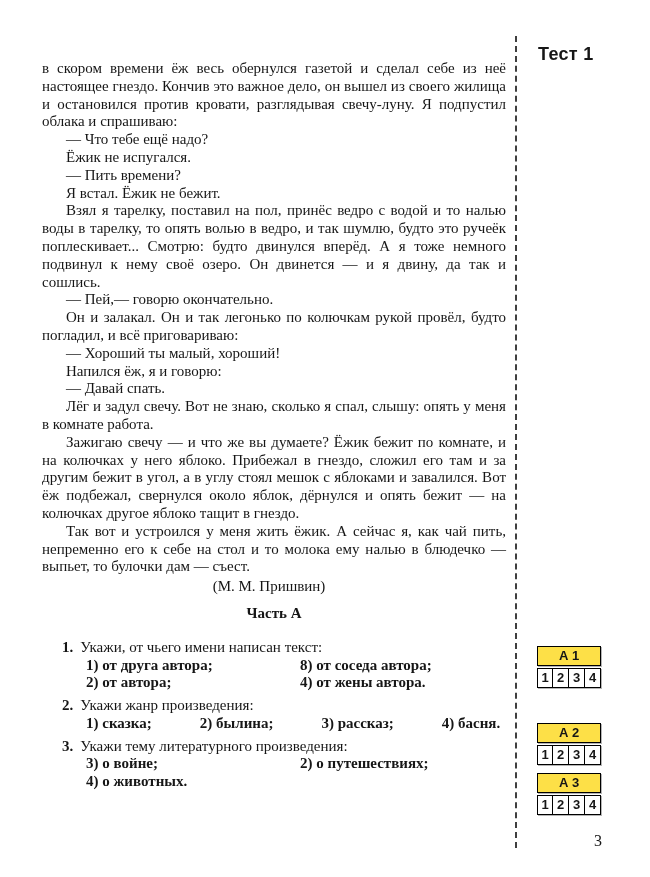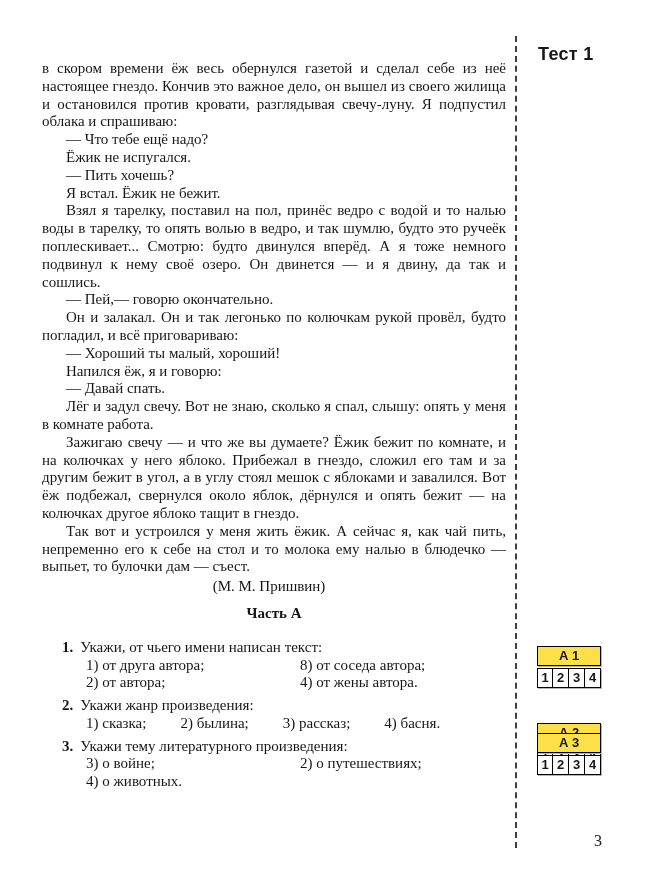--- a/index.html
+++ b/index.html
@@ -47,23 +47,23 @@
   }
   .part-title {
     text-indent: 0 !important;
     text-align: center;
     font-weight: bold;
     margin: 9px 0 16px !important;
   }
   .question { margin-top: 5px; margin-left: 20px; }
   .q-text { text-indent: 0 !important; text-align: left; }
   .q-num { font-weight: bold; margin-right: 7px; }
-  .options { margin-left: 24px; text-align: left; }
+  .options { margin-left: 24px; text-align: left; font-weight: bold; }
   .grid2 { display: grid; grid-template-columns: 214px 1fr; }
-  .row4 { display: flex; gap: 34px; }
+  .row4 { display: flex; gap: 48px; }
   .answer-box {
     position: absolute;
     left: 537px;
     width: 64px;
     font-family: "Liberation Sans", sans-serif;
     font-weight: bold;
     font-size: 13px;
     text-align: center;
   }
   .ab-header {
@@ -96,21 +96,21 @@
 <div class="page">
 
   <div class="divider"></div>
 
   <div class="test-label">Тест 1</div>
 
   <div class="content">
     <p class="first">в скором времени ёж весь обернулся газетой и сделал себе из неё настоящее гнездо. Кончив это важное дело, он вышел из своего жилища и остановился против кровати, разглядывая свечу-луну. Я подпустил облака и спрашиваю:</p>
     <p>— Что тебе ещё надо?</p>
     <p>Ёжик не испугался.</p>
-    <p>— Пить хочешь?</p>
+    <p>— Пить времени?</p>
     <p>Я встал. Ёжик не бежит.</p>
     <p>Взял я тарелку, поставил на пол, принёс ведро с водой и то налью воды в тарелку, то опять волью в ведро, и так шумлю, будто это ручеёк поплескивает... Смотрю: будто двинулся вперёд. А я тоже немного подвинул к нему своё озеро. Он двинется — и я двину, да так и сошлись.</p>
     <p>— Пей,— говорю окончательно.</p>
     <p>Он и залакал. Он и так легонько по колючкам рукой провёл, будто погладил, и всё приговариваю:</p>
     <p>— Хороший ты малый, хороший!</p>
     <p>Напился ёж, я и говорю:</p>
     <p>— Давай спать.</p>
     <p>Лёг и задул свечу. Вот не знаю, сколько я спал, слышу: опять у меня в комнате работа.</p>
     <p>Зажигаю свечу — и что же вы думаете? Ёжик бежит по комнате, и на колючках у него яблоко. Прибежал в гнездо, сложил его там и за другим бежит в угол, а в углу стоял мешок с яблоками и завалился. Вот ёж подбежал, свернулся около яблок, дёрнулся и опять бежит — на колючках другое яблоко тащит в гнездо.</p>
     <p>Так вот и устроился у меня жить ёжик. А сейчас я, как чай пить, непременно его к себе на стол и то молока ему налью в блюдечко — выпьет, то булочки дам — съест.</p>
@@ -161,21 +161,21 @@
   <div class="answer-box" style="top:723px">
     <div class="ab-header">А 2</div>
     <div class="ab-cells">
       <span class="ab-cell">1</span>
       <span class="ab-cell">2</span>
       <span class="ab-cell">3</span>
       <span class="ab-cell">4</span>
     </div>
   </div>
 
-  <div class="answer-box" style="top:733px">
+  <div class="answer-box" style="top:773px">
     <div class="ab-header">А 3</div>
     <div class="ab-cells">
       <span class="ab-cell">1</span>
       <span class="ab-cell">2</span>
       <span class="ab-cell">3</span>
       <span class="ab-cell">4</span>
     </div>
   </div>
 
   <div class="page-number">3</div>

